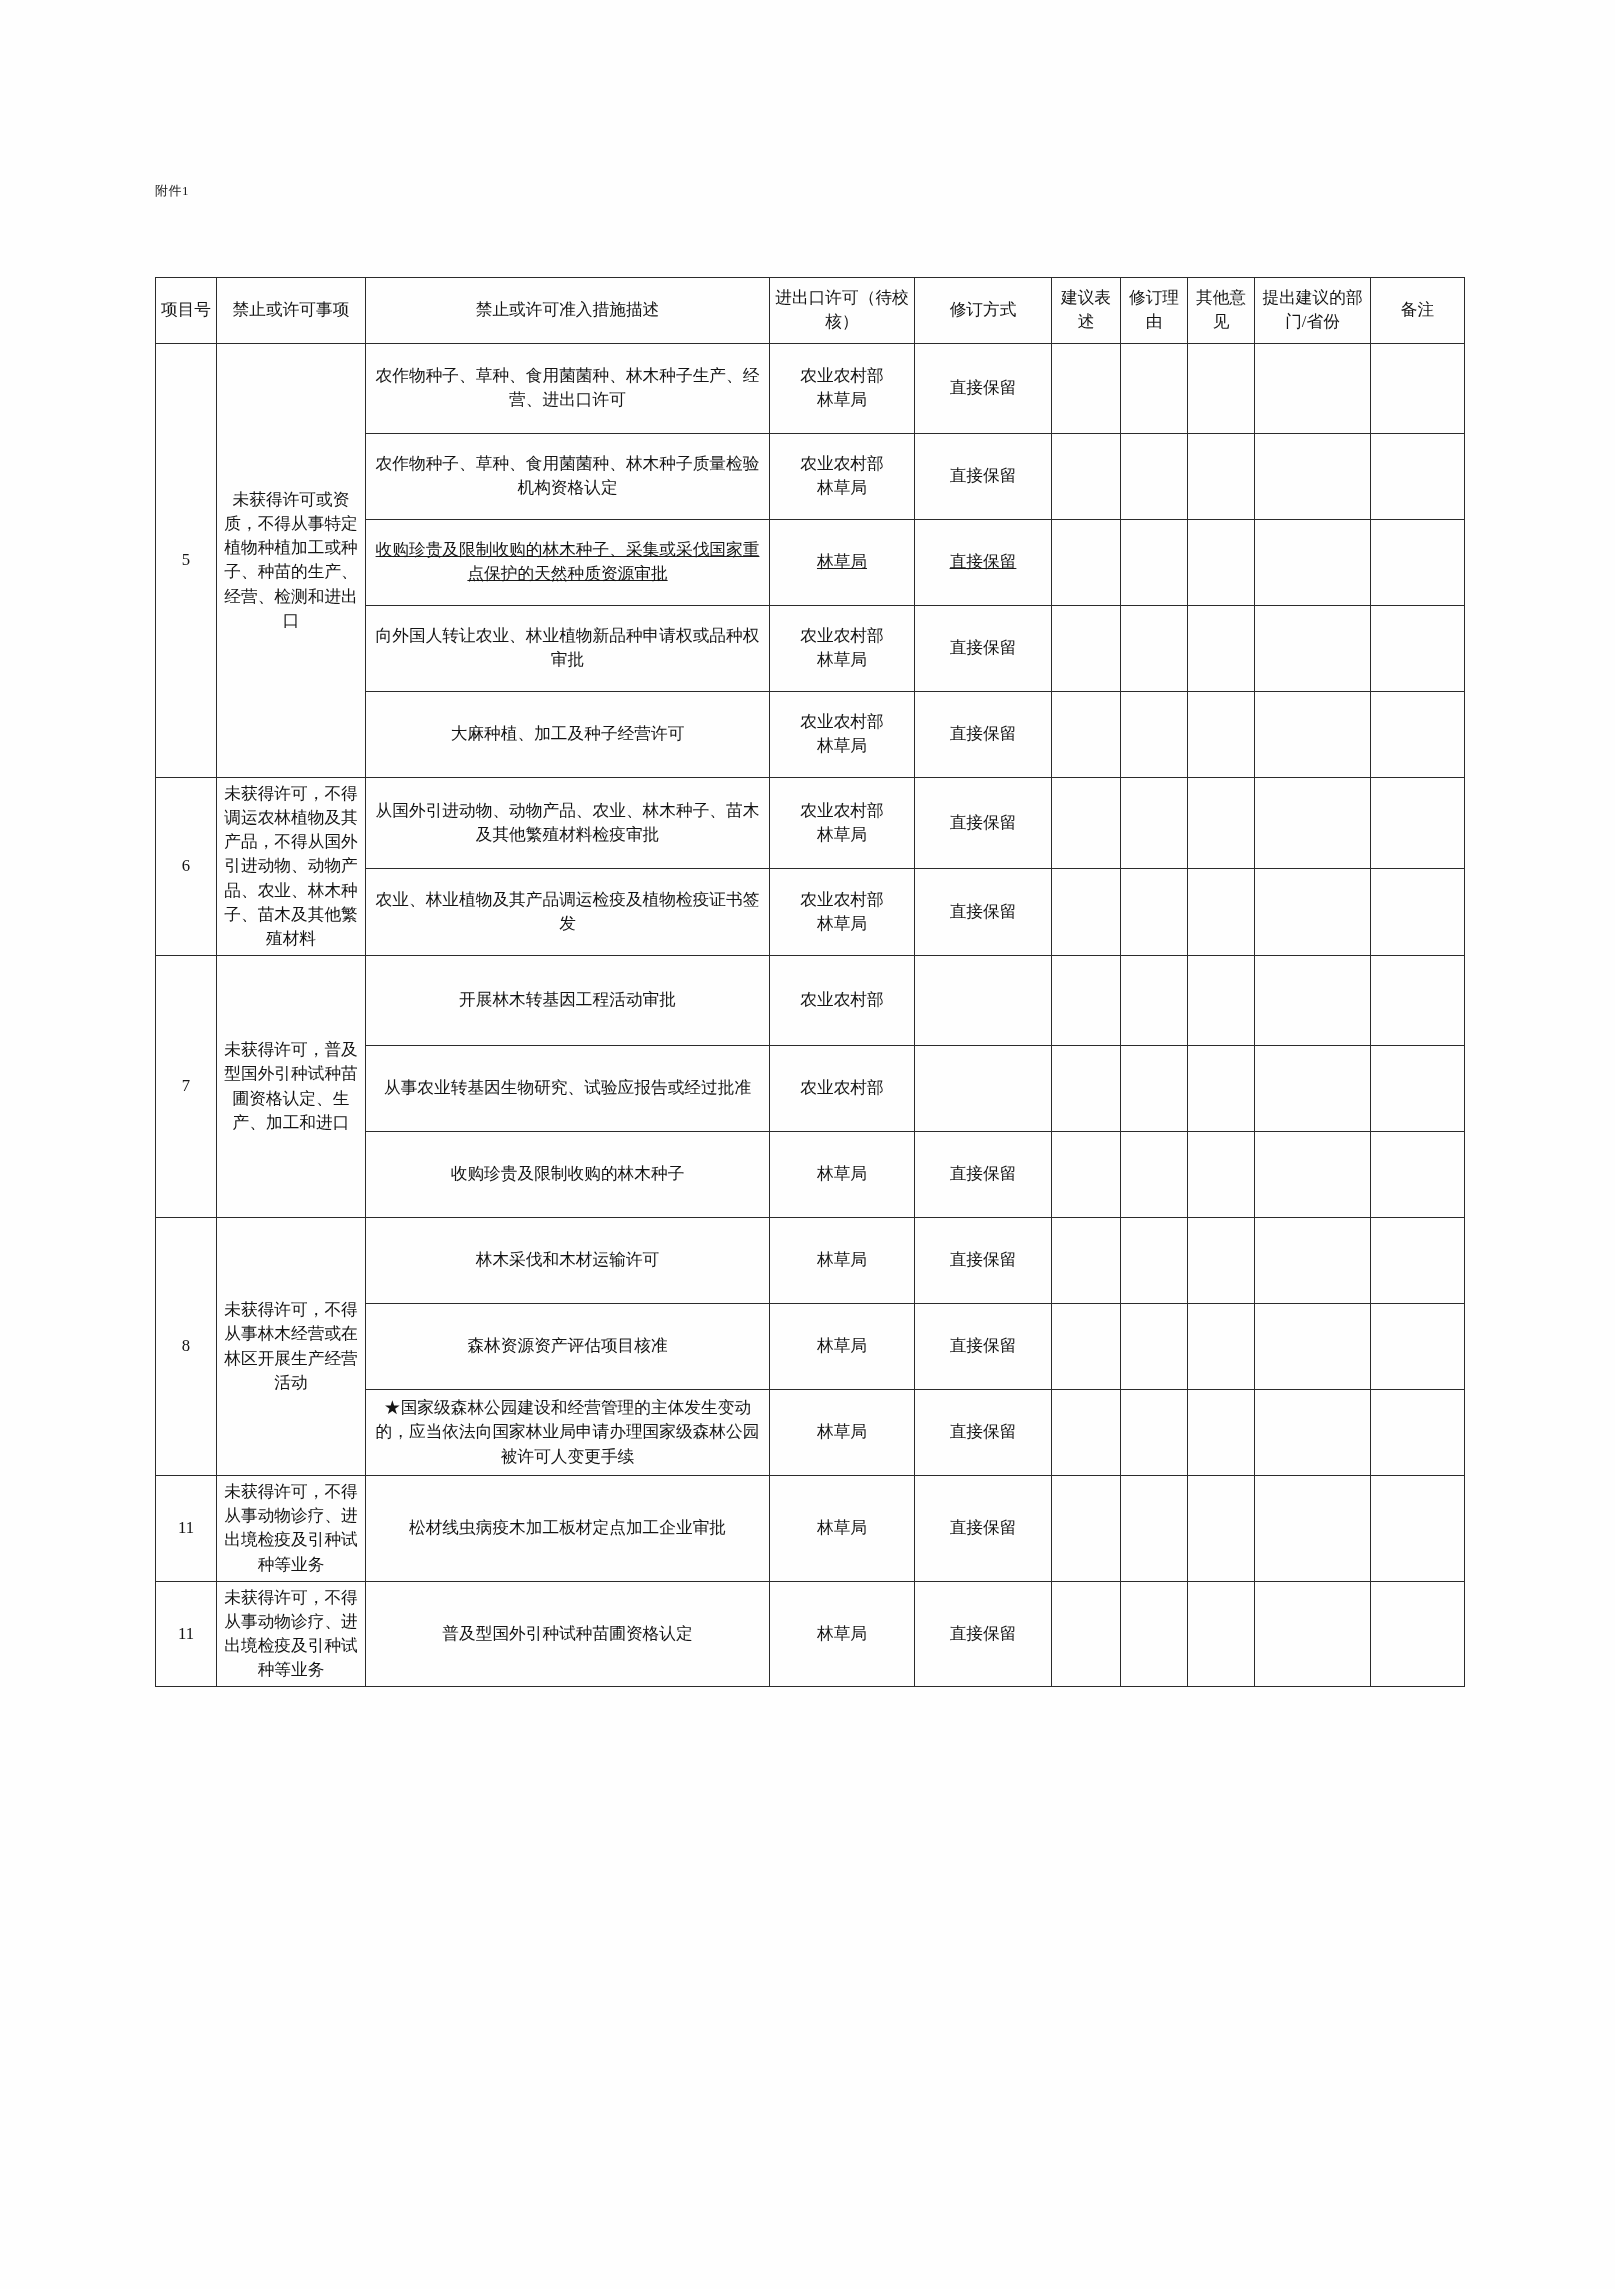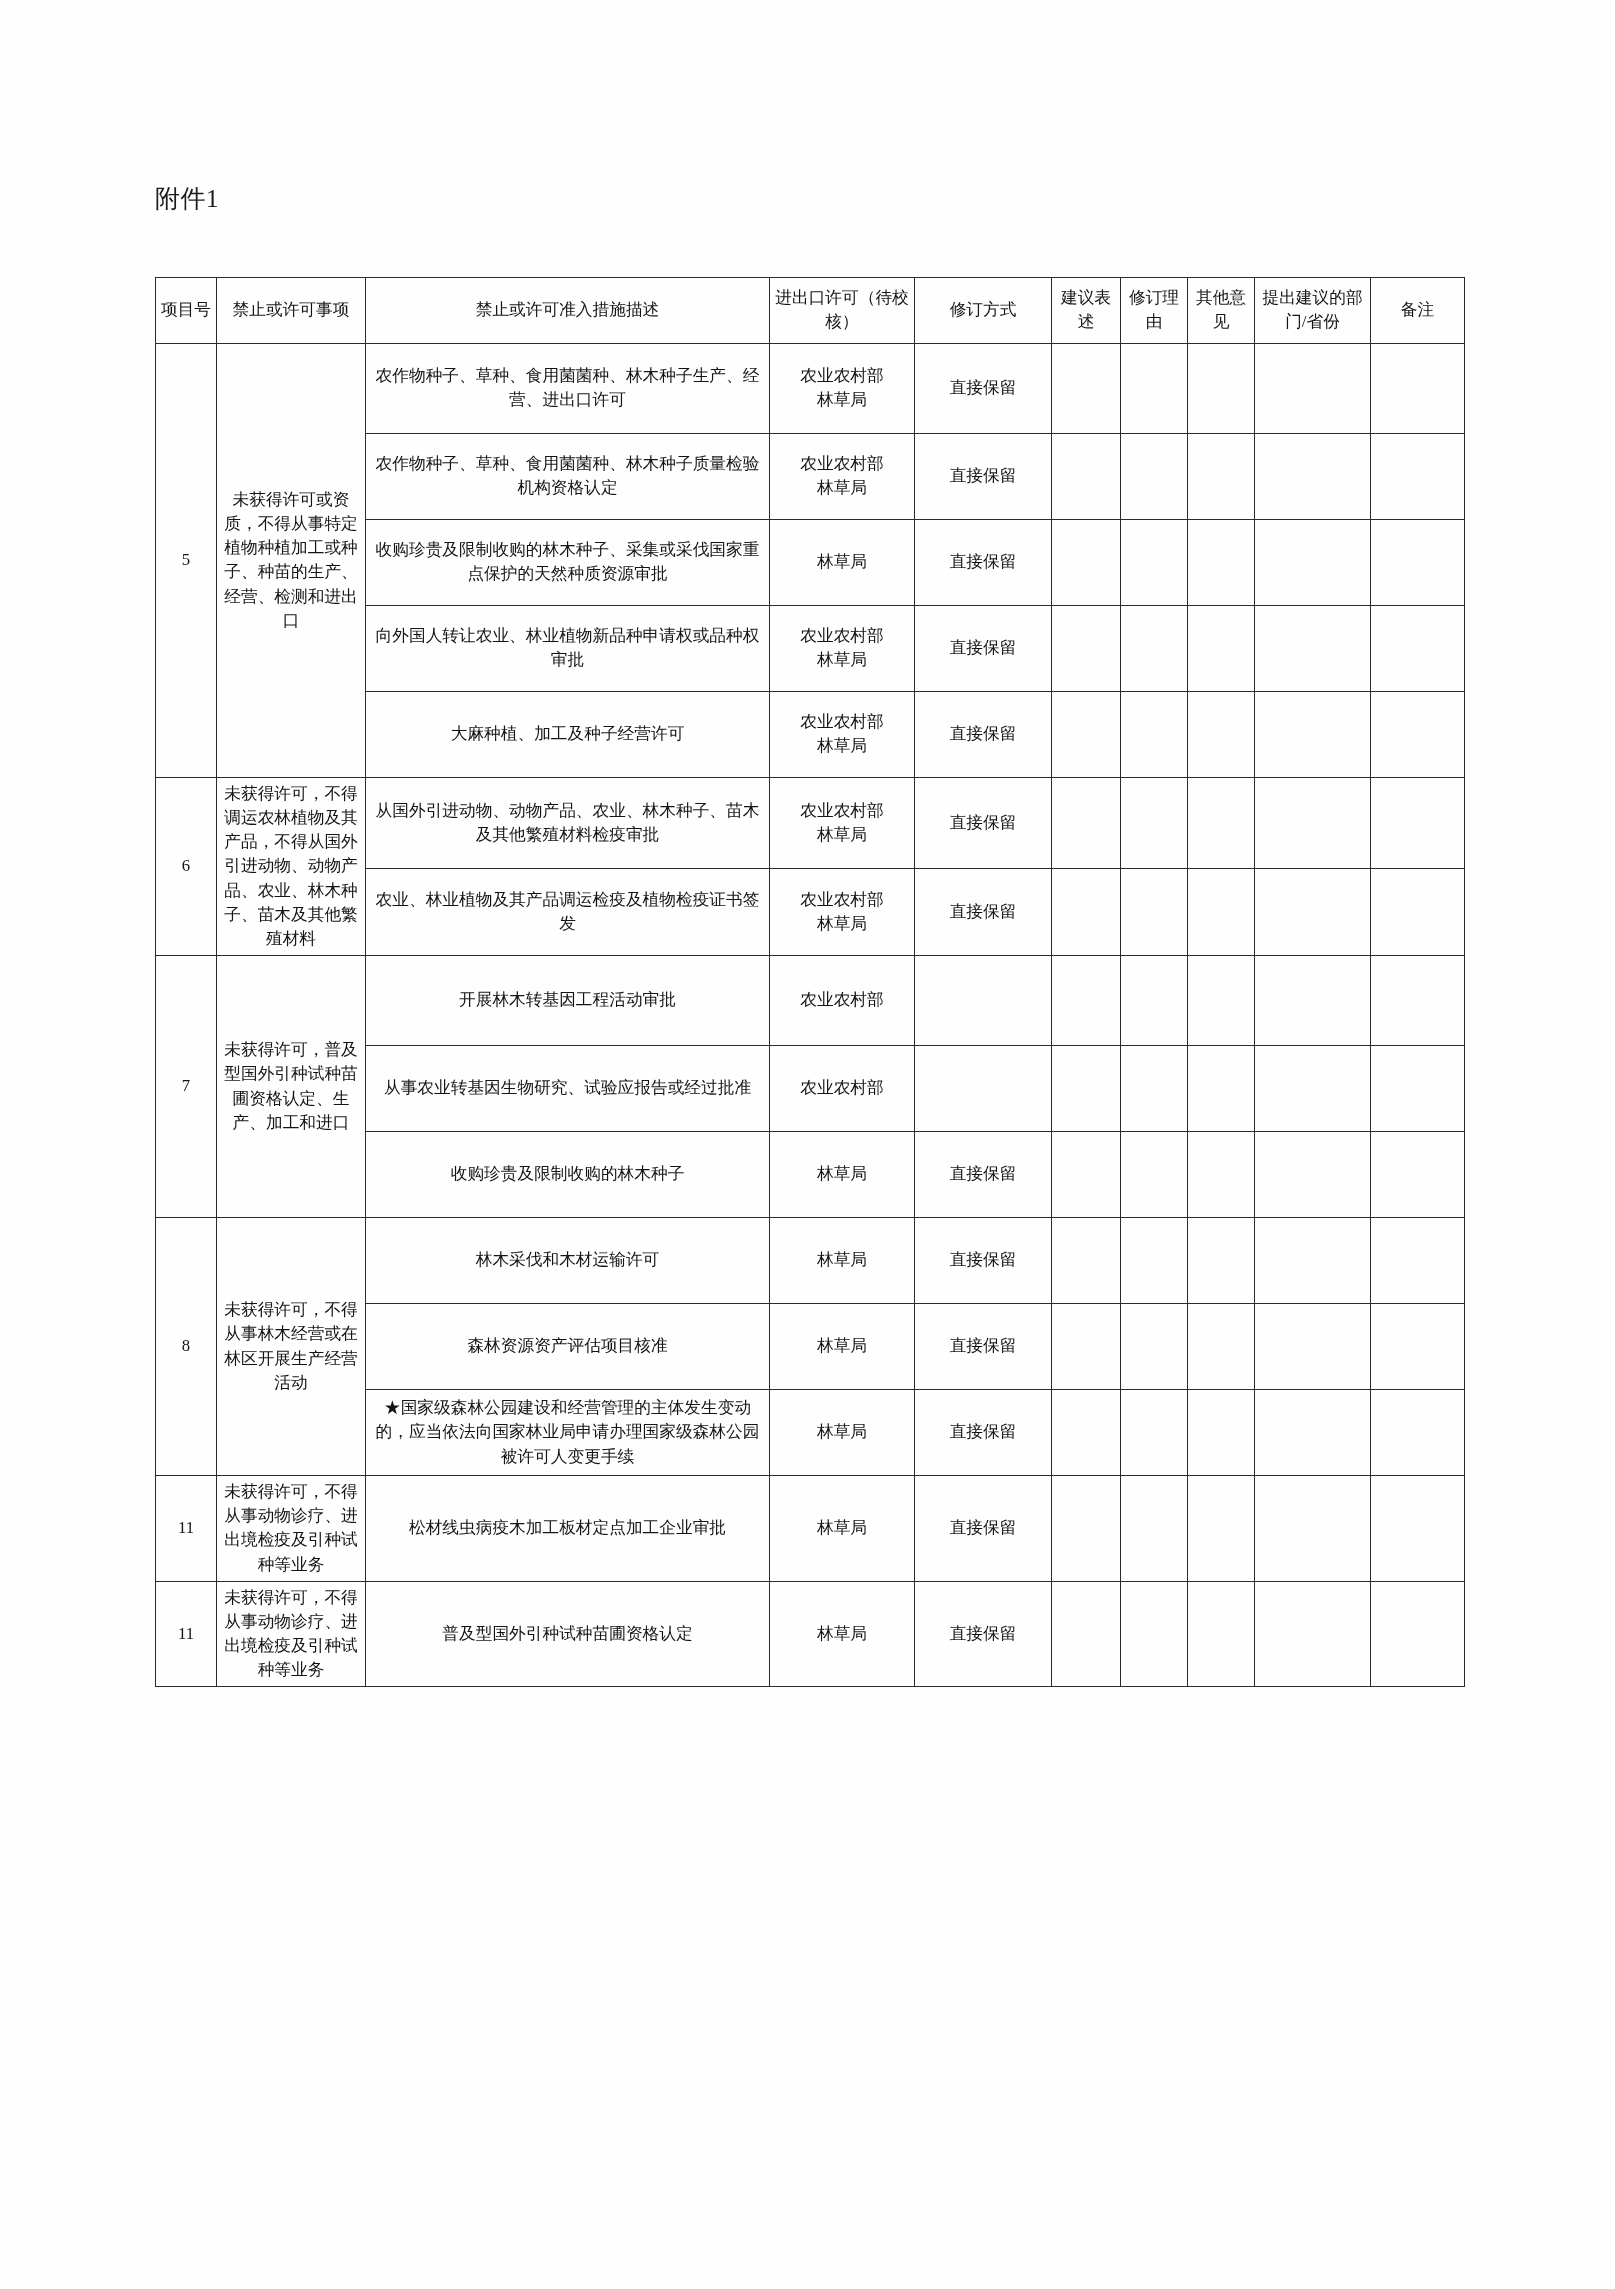--- a/index.html
+++ b/index.html
@@ -19,21 +19,21 @@
     position: absolute;
     left: 0; top: 0;
     width: 1615px;
     height: 2290px;
     background: #fefefe;
   }
   .attachment-label {
     position: absolute;
     left: 155px;
     top: 182px;
-    font-size: 25px;
+    font-size: 13px;
     letter-spacing: 0.5px;
     color: #1c1c1c;
   }
   .doc-title {
     position: absolute;
     left: 0;
     top: 214px;
     width: 1615px;
     text-align: center;
     font-size: 28px;
@@ -164,21 +164,21 @@
               <span class="dept-line">农业农村部</span>
               <span class="dept-line">林草局</span>
             </td>
             <td class="col-method">直接保留</td>
             <td class="blank-cell"></td>
             <td class="blank-cell"></td>
             <td class="blank-cell"></td>
             <td class="blank-cell"></td>
             <td class="blank-cell"></td>
           </tr>
-          <tr style="height: 86px;">
+          <tr style="height: 86px; text-decoration: underline;">
             <td class="col-desc">收购珍贵及限制收购的林木种子、采集或采伐国家重点保护的天然种质资源审批</td>
             <td class="col-dept">
               <span class="dept-line">林草局</span>
             </td>
             <td class="col-method">直接保留</td>
             <td class="blank-cell"></td>
             <td class="blank-cell"></td>
             <td class="blank-cell"></td>
             <td class="blank-cell"></td>
             <td class="blank-cell"></td>

